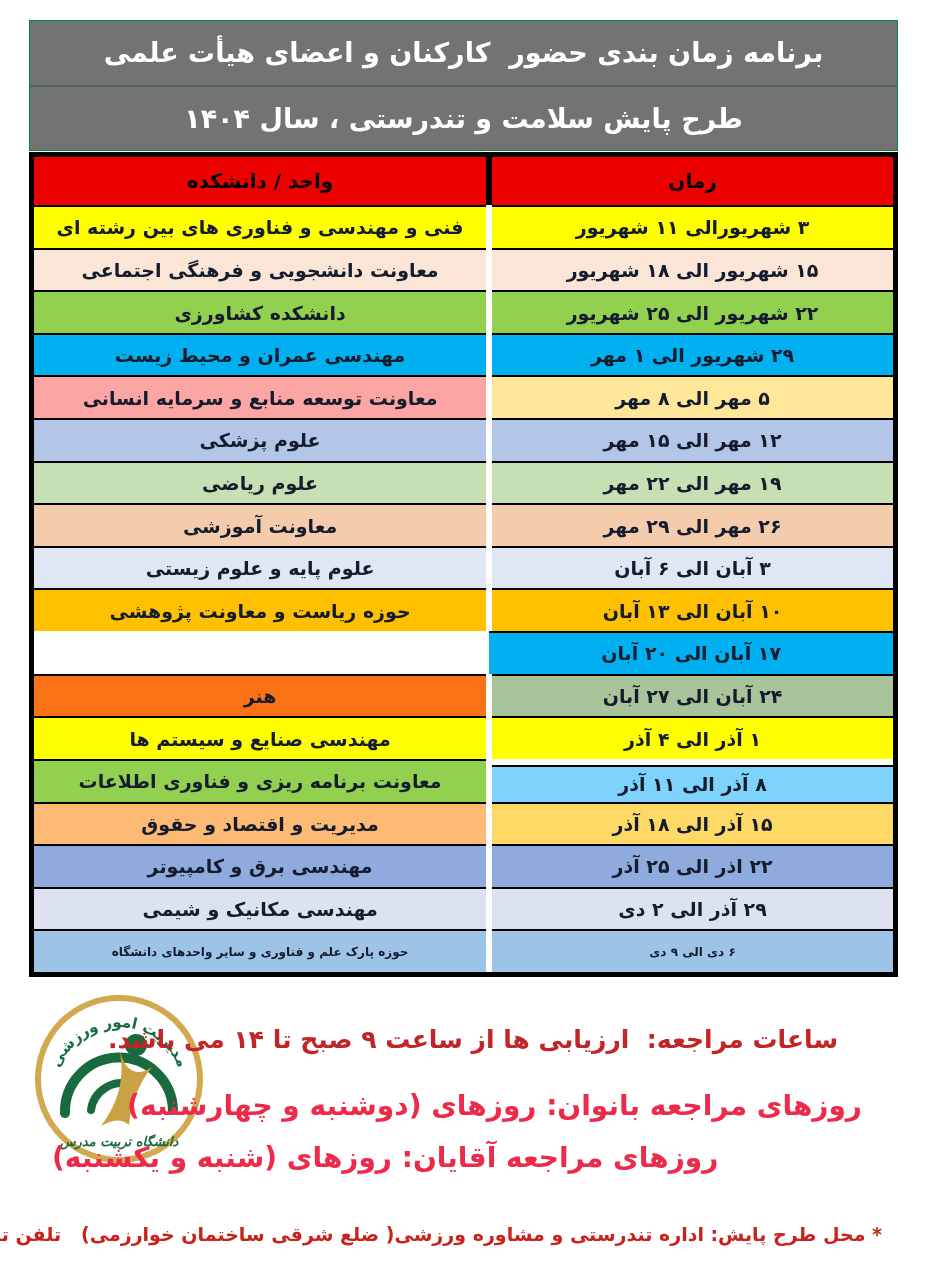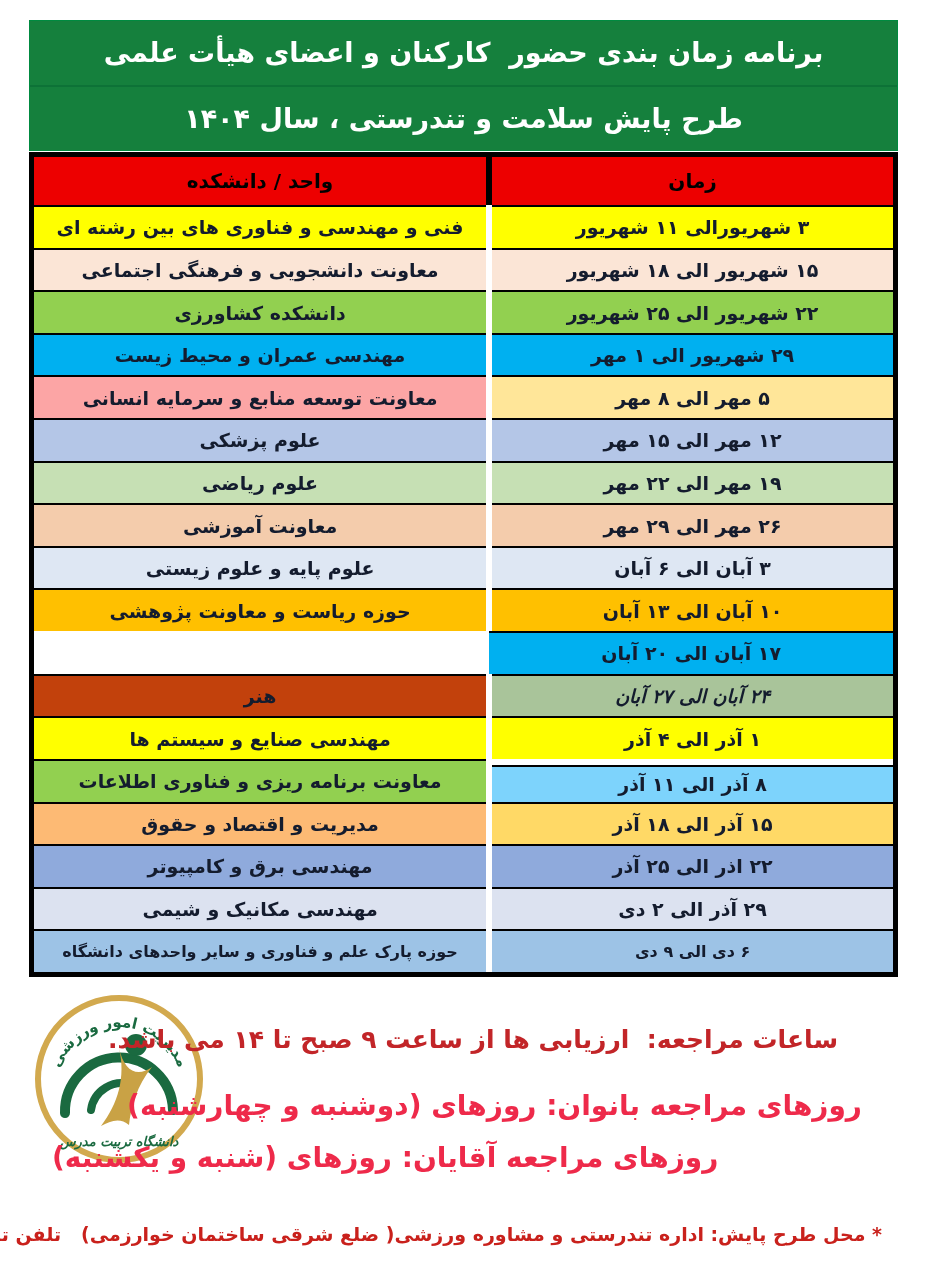--- a/index.html
+++ b/index.html
@@ -33,36 +33,36 @@
   .thead .cell { color:#000000; font-size:20px; }
   .cell {
     display:flex; align-items:center; justify-content:center;
     font-weight:bold; text-align:center; overflow:hidden;
   }
   .time-col { width:47%; }
   .unit-col { width:53%; }
   #rows { flex:1; display:flex; flex-direction:column; }
   .trow { flex:1; display:flex; gap:6px; background:#fff; }
   .trow .cell { border-top:2px solid #000; font-size:19px; color:#141C2E; padding:0 8px; }
-  .trow:last-child .cell { font-size:16px; }
+  .trow:last-child .cell { font-size:12px; }
 
   
   .footer { position:absolute; left:0; top:985px; width:926px; height:295px; }
   .logo { position:absolute; left:33px; top:8px; width:172px; height:172px; }
   .hours-line   { position:absolute; top:40px;  right:88px; font-size:25px; font-weight:bold; white-space:pre; }
   .women-line   { position:absolute; top:104px; right:64px; font-size:28px; font-weight:bold; white-space:pre; }
   .men-line     { position:absolute; top:156px; left:52px;  font-size:28px; font-weight:bold; white-space:pre; }
   .location-line{ position:absolute; top:238px; right:44px; font-size:19px; font-weight:bold; white-space:pre; }
 </style>
 </head>
 <body>
 
 <div class="page">
 
-  <div class="banner" style="background: #15803d; justify-content: space-between;">
+  <div class="banner" style="background: #737373; justify-content: space-between;">
     <div class="banner-line">برنامه زمان بندی حضور  کارکنان و اعضای هیأت علمی</div>
     <div class="banner-line">طرح پایش سلامت و تندرستی ، سال ۱۴۰۴</div>
   </div>
 
   <div class="table">
     <div class="thead">
       <div class="cell time-col" style="background: rgb(237, 0, 0);">زمان</div>
       <div class="cell unit-col" style="background: rgb(237, 0, 0);">واحد / دانشکده</div>
     </div>
     <div id="rows">
@@ -114,22 +114,22 @@
   <div class="trow">
     <div class="cell time-col" style="background: rgb(255, 192, 0);">۱۰ آبان الی ۱۳ آبان</div>
     <div class="cell unit-col" style="background: rgb(255, 192, 0);">حوزه ریاست و  معاونت پژوهشی</div>
   </div>
 
   <div class="trow">
     <div class="cell time-col" style="background: rgb(0, 176, 240);">۱۷ آبان الی ۲۰ آبان</div>
   </div>
 
   <div class="trow">
-    <div class="cell time-col" style="background: rgb(169, 196, 154); font-style: italic;">۲۴ آبان الی ۲۷ آبان</div>
-    <div class="cell unit-col" style="background: #c2410c;">هنر</div>
+    <div class="cell time-col" style="background: rgb(169, 196, 154);">۲۴ آبان الی ۲۷ آبان</div>
+    <div class="cell unit-col" style="background: #f97316;">هنر</div>
   </div>
 
   <div class="trow">
     <div class="cell time-col" style="background: rgb(255, 255, 0);">۱ آذر الی ۴ آذر</div>
     <div class="cell unit-col" style="background: rgb(255, 255, 0);">مهندسی صنایع و سیستم ها</div>
   </div>
 
   <div class="trow">
     <div class="cell time-col" style="background: #7dd3fc; margin-top: 6px;">۸ آذر الی ۱۱ آذر</div>
     <div class="cell unit-col" style="background: rgb(146, 208, 80);">معاونت برنامه ریزی و فناوری اطلاعات</div>

